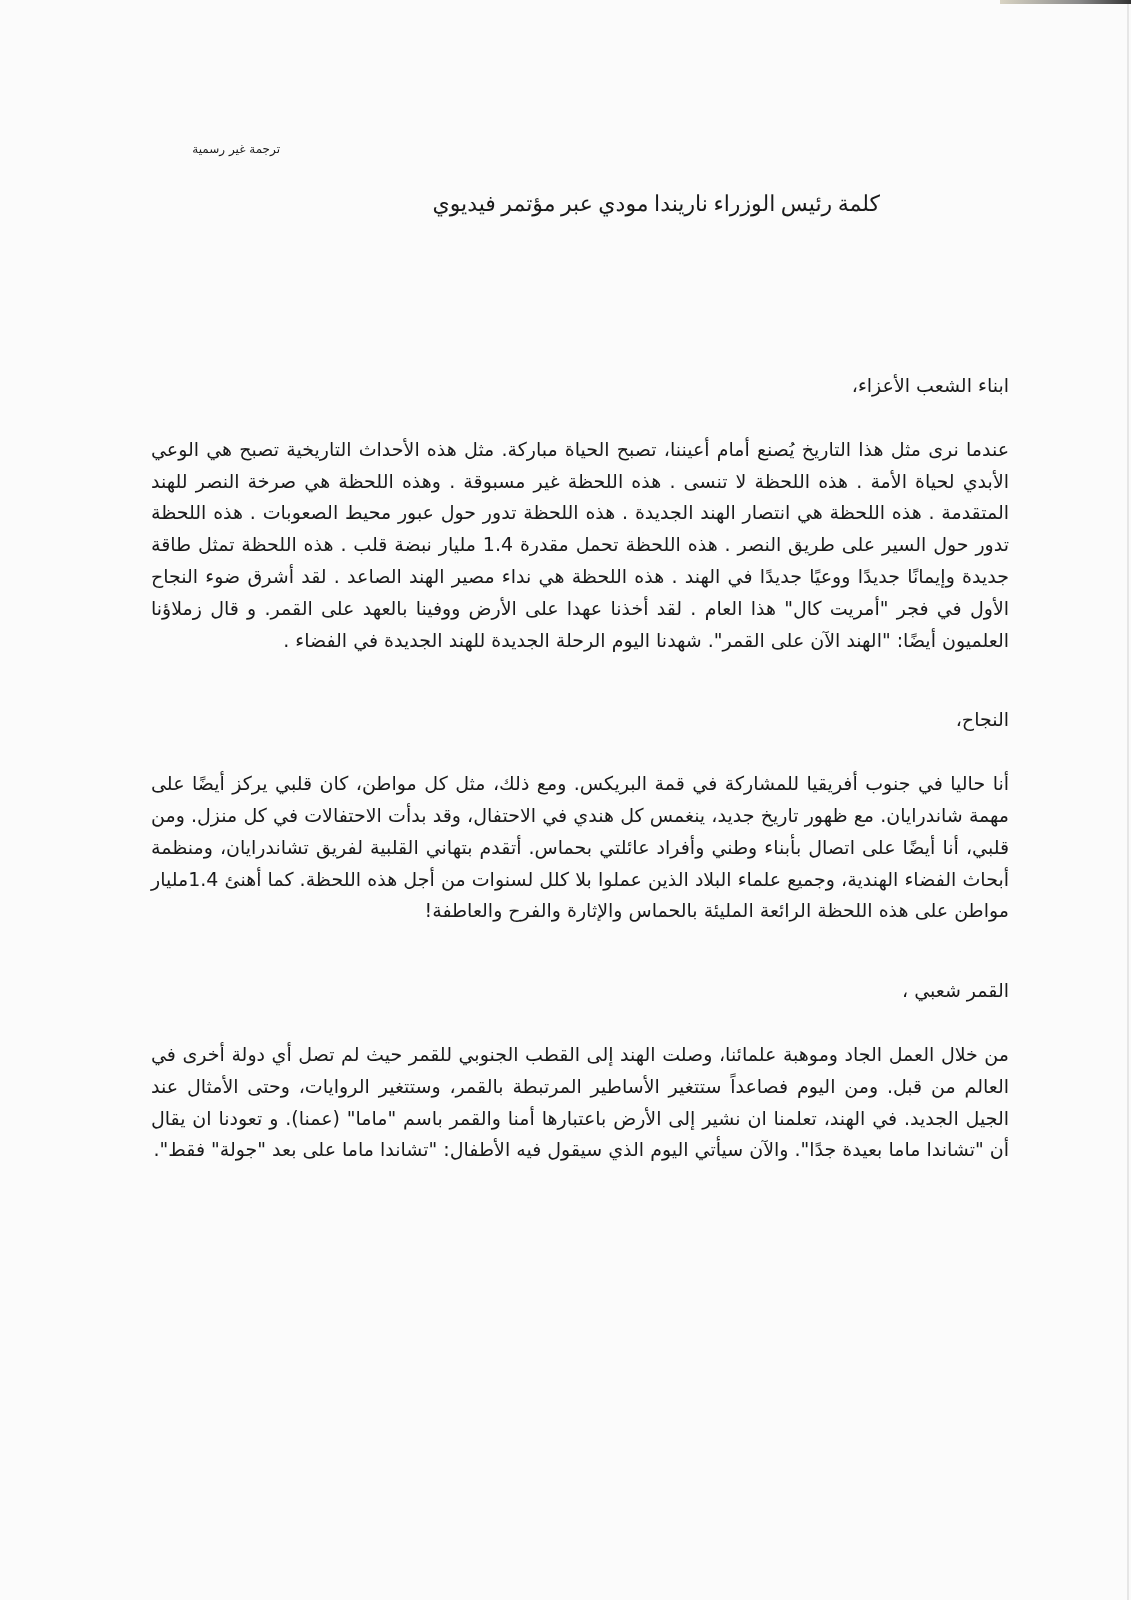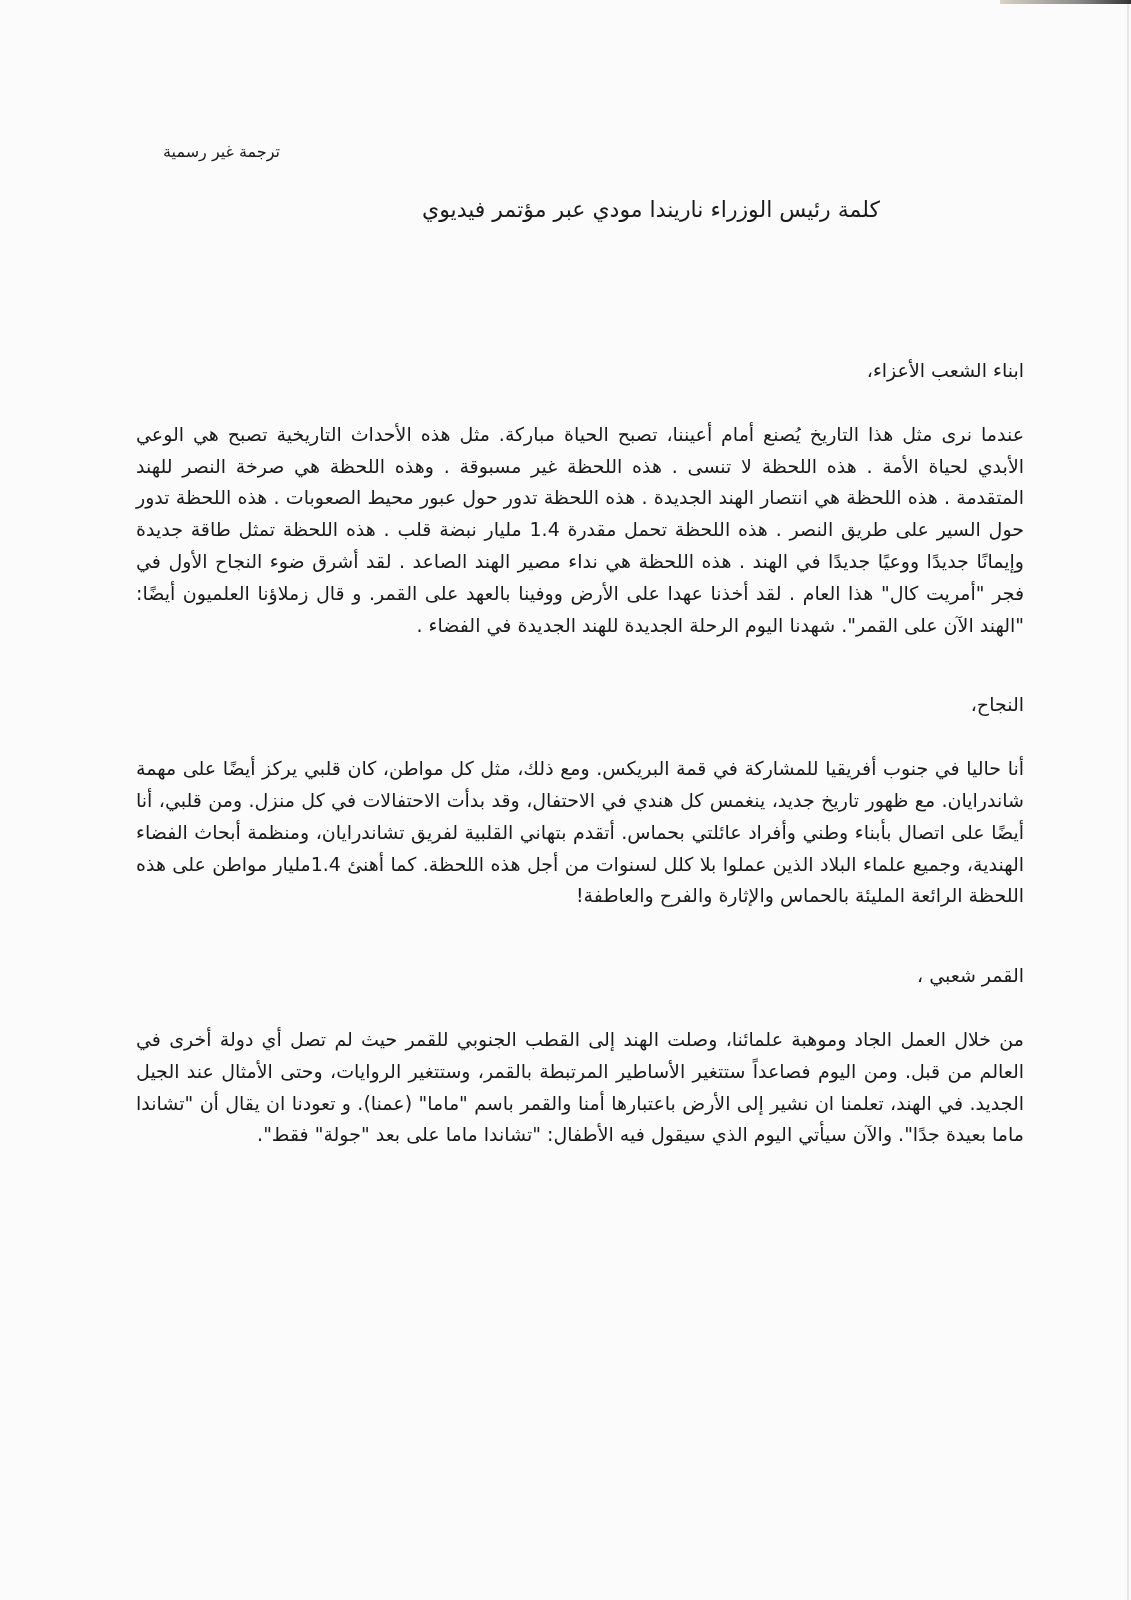--- a/index.html
+++ b/index.html
@@ -31,46 +31,47 @@
       width: 131px;
       height: 4px;
       background: linear-gradient(90deg, #d9d4c4, #8a8a8a 60%, #333);
     }
     .label-unofficial {
       position: absolute;
       top: 142px;
       left: 140px;
       width: 140px;
       text-align: right;
-      font-size: 16px;
+      font-size: 12px;
       direction: rtl;
     }
     .title {
       position: absolute;
-      top: 193px;
+      top: 187px;
       left: 260px;
       width: 620px;
       text-align: right;
       direction: rtl;
       font-size: 22px;
       line-height: 34px;
+      font-family: Liberation Serif, serif;
     }
     .title .num { font-weight: bold; }
     .content {
       position: absolute;
       top: 355px;
       left: 136px;
       width: 888px;
       direction: rtl;
       text-align: justify;
       font-size: 19px;
       line-height: 31.8px;
     }
     .content p {
-      margin: 0;
+      margin: 15px;
     }
     .salutation {
       margin-bottom: 32px !important;
     }
     .para {
       margin-bottom: 48px !important;
       text-align-last: right;
     }
   </style>
 </head>

